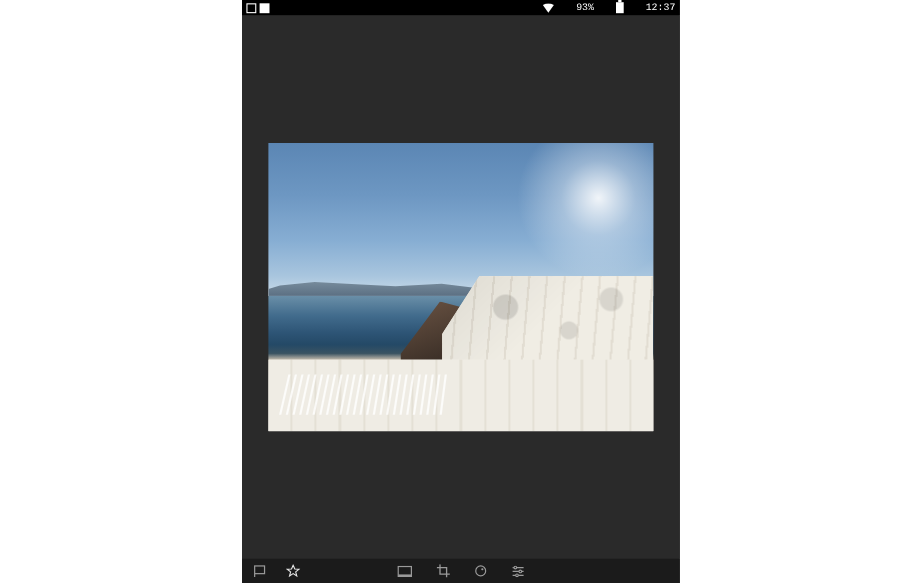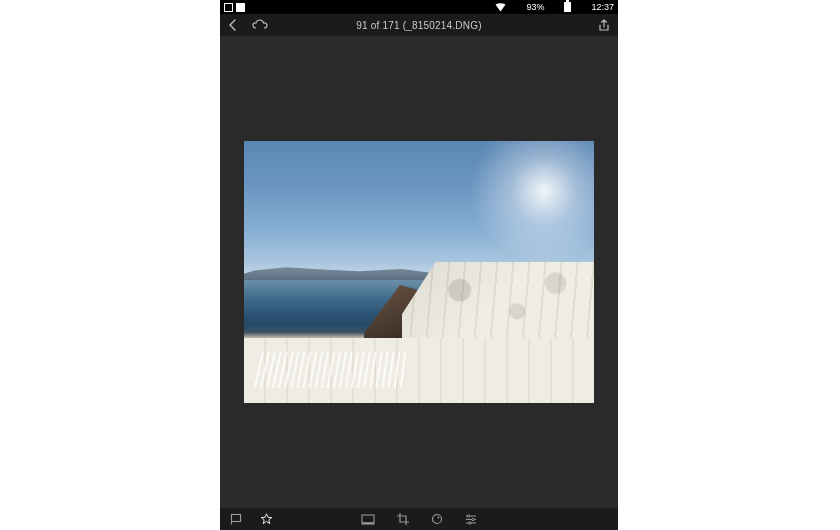--- a/index.html
+++ b/index.html
@@ -24,21 +24,21 @@
     height: 14px;
     background: #000;
     display: flex;
     align-items: center;
     justify-content: space-between;
     padding: 0 4px;
     color: #fff;
     font-size: 9px;
   }
   .status-left { display: flex; gap: 3px; align-items: center; }
-  .status-right { display: flex; gap: 20px; align-items: center; }
+  .status-right { display: flex; gap: 20px; align-items: center; font-family: Liberation Mono, monospace; }
   .status-icon-box {
     width: 9px; height: 9px;
     border: 1px solid #fff;
     display: inline-block;
   }
   .status-icon-box.filled { background: #fff; border: none; }
   .wifi-icon svg { display: block; }
   .battery-icon {
     width: 7px; height: 10px;
     background: #fff;
@@ -200,42 +200,20 @@
         <svg width="11" height="9" viewBox="0 0 11 9">
             <path d="M5.5 8.5 L10.5 1.5 Q5.5 -1 0.5 1.5 Z" fill="#fff"></path>
           </svg>
       </span>
       <span>93%</span>
       <span class="battery-icon"></span>
       <span>12:37</span>
     </div>
   </div>
 
-  <div class="app-header">
-    <div class="header-left">
-      <span class="icon-btn">
-        <svg width="10" height="12" viewBox="0 0 10 12">
-            <path d="M7 1 L2 6 L7 11" stroke="#bdbdbd" stroke-width="1.4" fill="none" stroke-linecap="round"></path>
-          </svg>
-      </span>
-      <span class="icon-btn">
-        <svg width="16" height="12" viewBox="0 0 16 12">
-            <path d="M4 9 Q1 9 1 6 Q1 3.5 4 4 Q4.5 1 8 1 Q11 1 11.5 4 Q15 3.5 15 6.5 Q15 9 12 9" stroke="#bdbdbd" stroke-width="1.2" fill="none"></path>
-          </svg>
-      </span>
-    </div>
-    <div class="header-title">91 of 171 (_8150214.DNG)</div>
-    <div class="header-right">
-      <span class="icon-btn">
-        <svg width="12" height="13" viewBox="0 0 12 13">
-            <path d="M2 6 v5 h8 v-5 M6 1 v7 M3.5 3.2 L6 1 L8.5 3.2" stroke="#bdbdbd" stroke-width="1.2" fill="none" stroke-linecap="round"></path>
-          </svg>
-      </span>
-    </div>
-  </div>
 
   <div class="photo-area">
     <div class="photo">
       <div class="sunflare"></div>
       <div class="island"></div>
       <div class="cliff"></div>
       <div class="town"></div>
       <div class="foreground"></div>
       <div class="railing"></div>
     </div>

